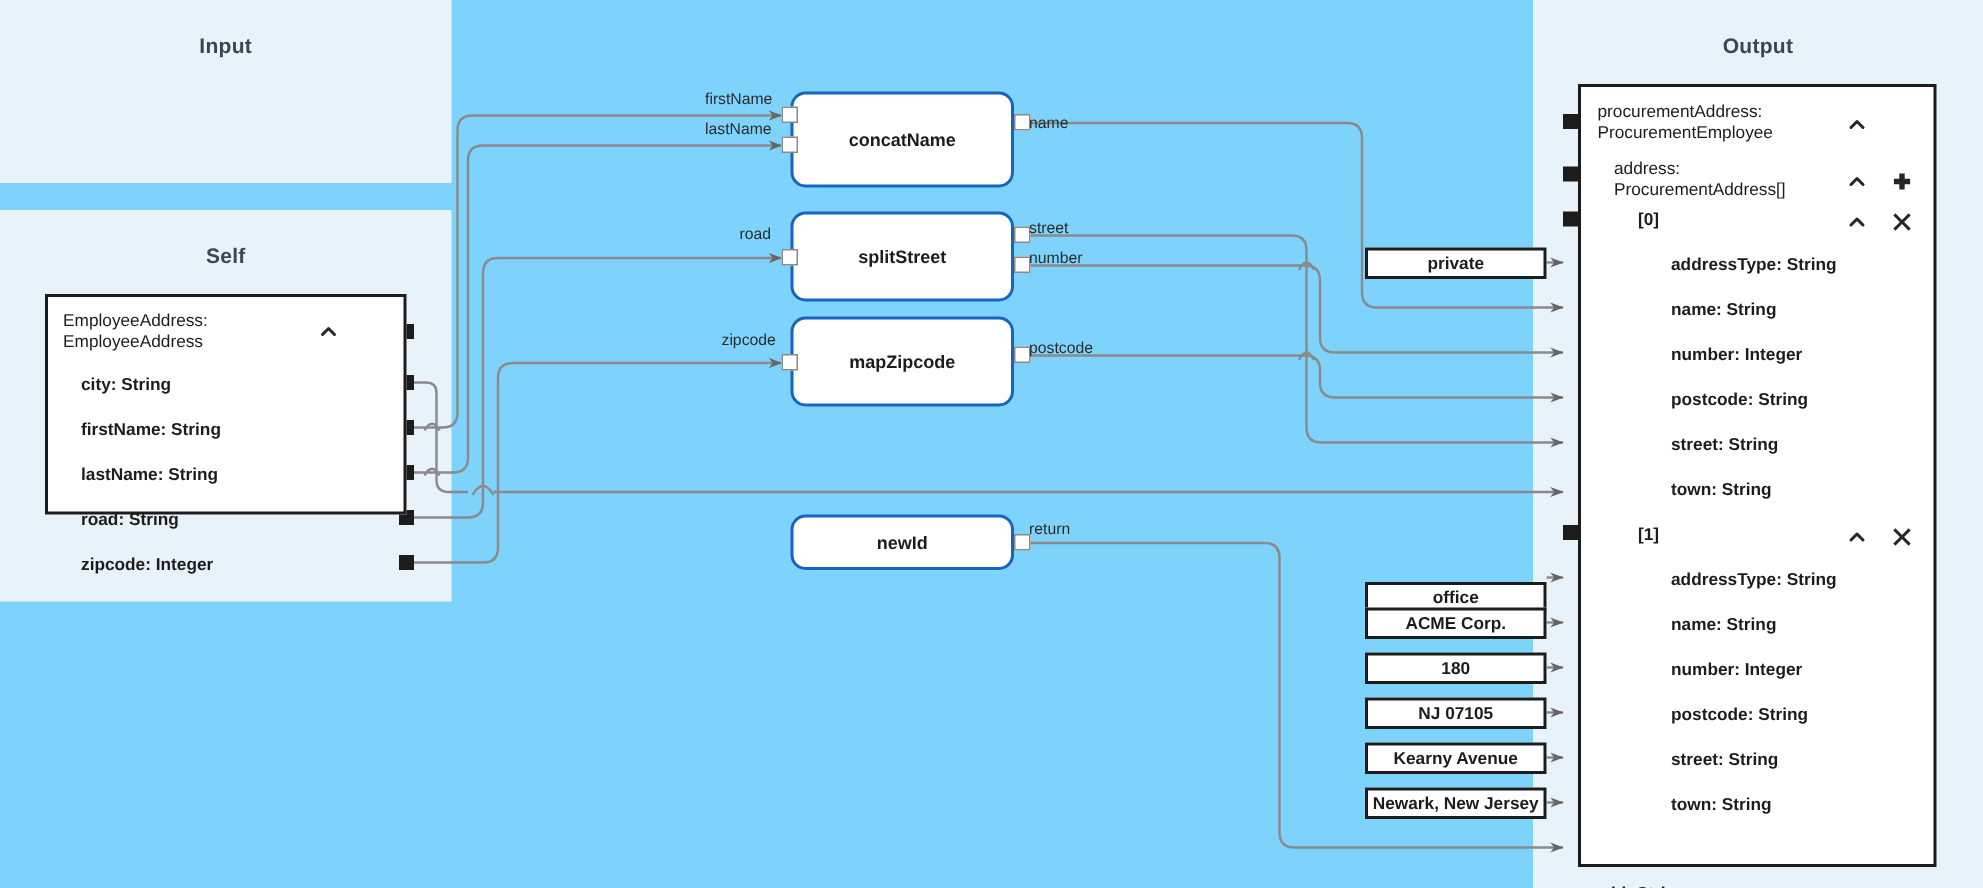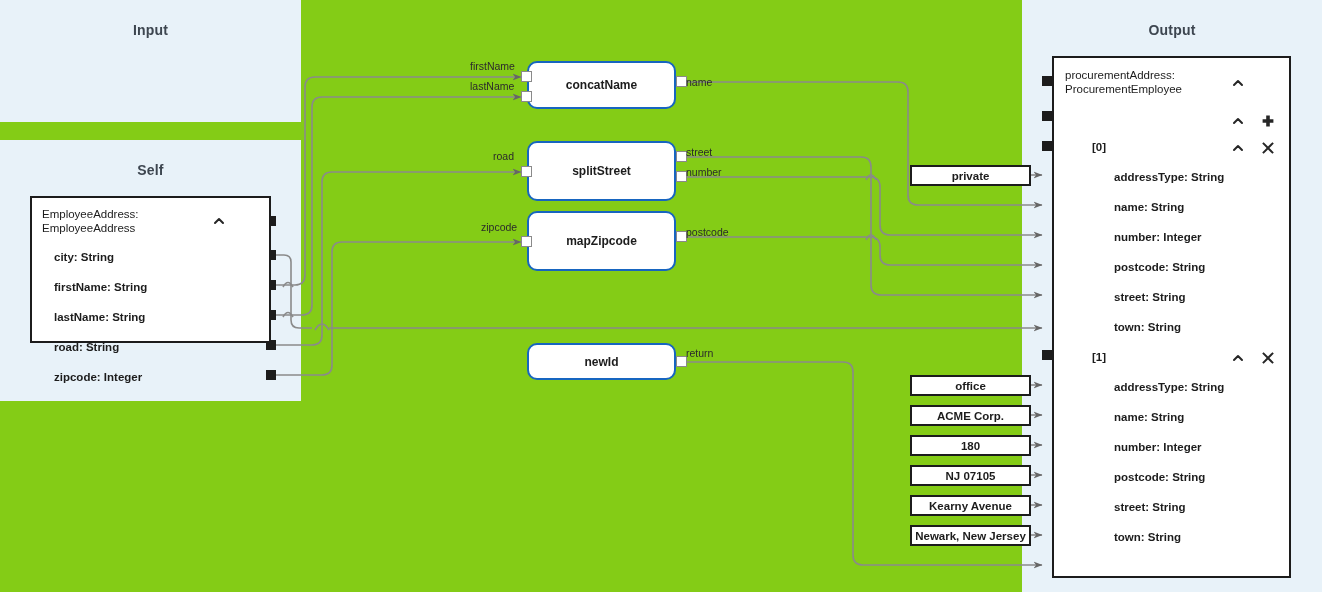--- a/index.html
+++ b/index.html
@@ -6,21 +6,21 @@
   html, body {
     margin: 0; padding: 0;
     background: #ffffff;
     font-family: "Liberation Sans", sans-serif;
   }
   #canvas {
     position: relative;
     width: 1322px;
     height: 592px;
     overflow: hidden;
-    background: #84cc16;
+    background: #7dd3fc;
   }
 
   
   .panel {
     position: absolute;
     background: #e8f2f9;
   }
   #panel-input  { left: 0px;    top: 0px;   width: 301px; height: 122px; }
   #panel-self   { left: 0px;    top: 140px; width: 301px; height: 261px; }
   #panel-output { left: 1022px; top: 0px;   width: 300px; height: 592px; }
@@ -96,21 +96,21 @@
     background: #ffffff;
     border: 2px solid #1765c0;
     border-radius: 10px;
     display: flex;
     align-items: center;
     justify-content: center;
     font-size: 12px;
     font-weight: bold;
     color: #1c1c1c;
   }
-  #fn-concatName { left: 527px; top: 61px;  width: 149px; height: 48px; }
+  #fn-concatName { left: 527px; top: 61px;  width: 149px; height: 64px; }
   #fn-splitStreet{ left: 527px; top: 141px; width: 149px; height: 60px; }
   #fn-mapZipcode { left: 527px; top: 211px; width: 149px; height: 60px; }
   #fn-newId      { left: 527px; top: 343px; width: 149px; height: 37px; }
 
   
   .stub {
     position: absolute;
     width: 11px; height: 11px;
     background: #ffffff;
     border: 1.4px solid #8a8a8a;
@@ -231,20 +231,22 @@
   <div class="struct-box" id="output-box">
 
     <div class="struct-title" style="left:11px; top:11px;">procurementAddress:
 ProcurementEmployee</div>
     <div class="ico chev" style="left:177px; top:18px;">
       <svg width="14" height="14" viewBox="0 0 14 14">
           <path d="M3 9 L7 5 L11 9" stroke="#262626" stroke-width="2" fill="none" stroke-linecap="round" stroke-linejoin="round"></path>
         </svg>
     </div>
 
+    <div class="struct-title" style="left:22px; top:49px;">address:
+ProcurementAddress[]</div>
     <div class="ico chev" style="left:177px; top:56px;">
       <svg width="14" height="14" viewBox="0 0 14 14">
           <path d="M3 9 L7 5 L11 9" stroke="#262626" stroke-width="2" fill="none" stroke-linecap="round" stroke-linejoin="round"></path>
         </svg>
     </div>
     <div class="ico plus" style="left:207px; top:56px;">
       <svg width="14" height="14" viewBox="0 0 14 14">
           <path d="M5.2 1.6 H8.8 V5.2 H12.4 V8.8 H8.8 V12.4 H5.2 V8.8 H1.6 V5.2 H5.2 Z" fill="#262626"></path>
         </svg>
     </div>
@@ -318,21 +320,21 @@
 
   <div class="fn-node" id="fn-newId">
     <span>newId</span>
   </div>
   <div class="stub" style="left:676px; top:356px;"></div>
   <div class="port-label" style="left:686px; top:347px;">return</div>
 
   <div class="const-box" style="top:165px;">
       <span>private</span>
     </div>
-  <div class="const-box" style="top:375px;">
+  <div class="const-box" style="top:388px;">
       <span>office</span>
     </div>
   <div class="const-box" style="top:405px;">
       <span>ACME Corp.</span>
     </div>
   <div class="const-box" style="top:435px;">
       <span>180</span>
     </div>
   <div class="const-box" style="top:465px;">
       <span>NJ 07105</span>

